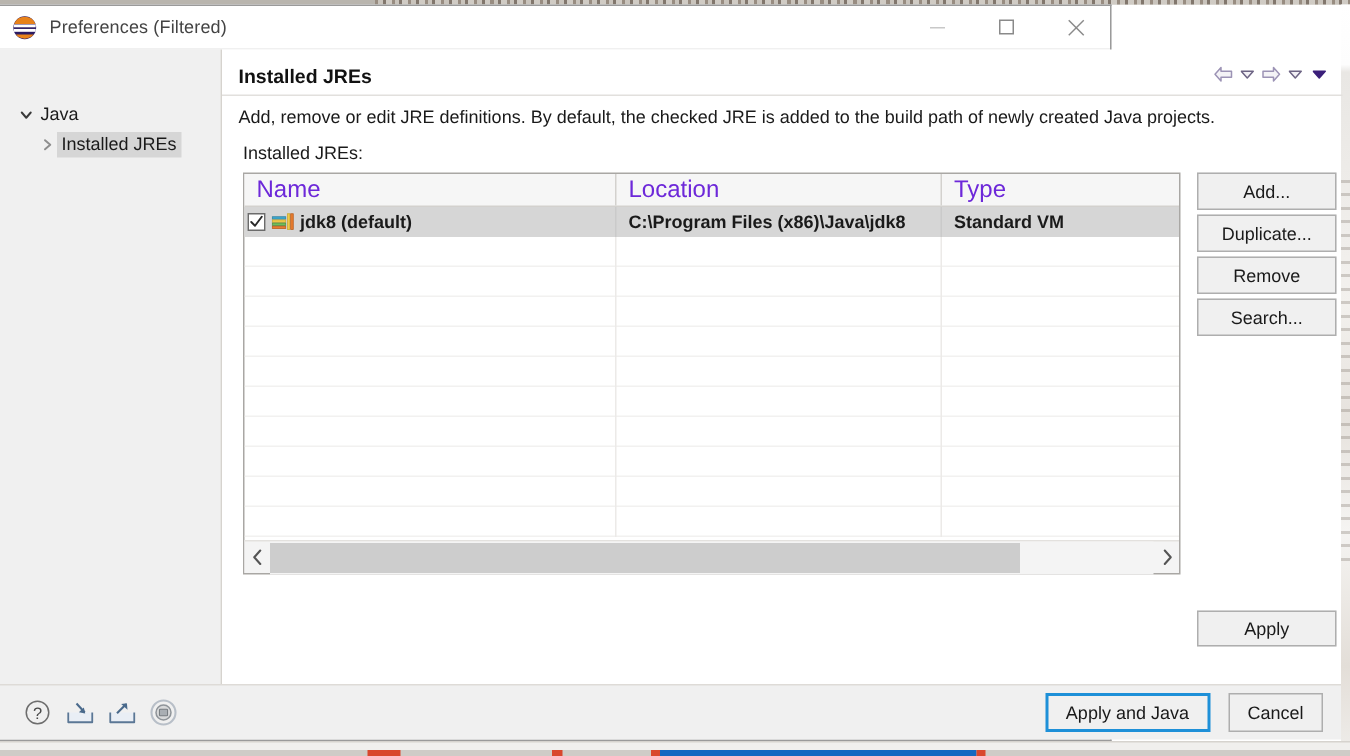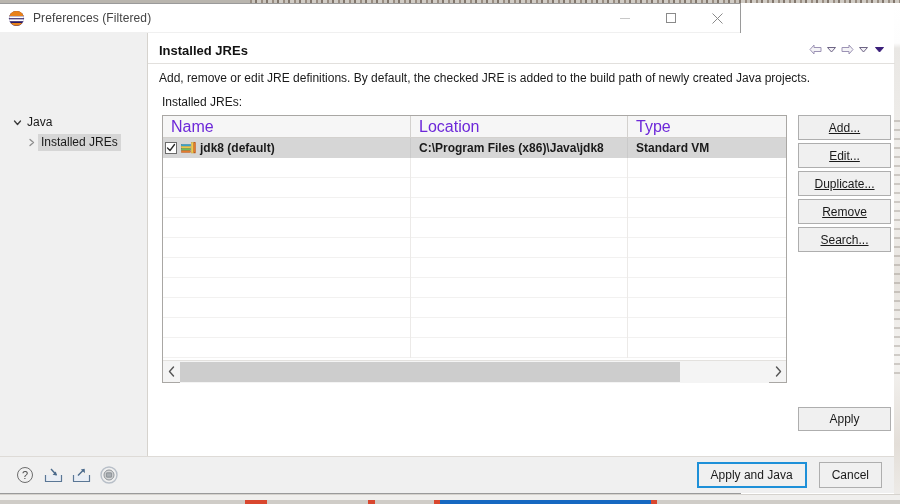--- a/index.html
+++ b/index.html
@@ -157,21 +157,21 @@
     position: absolute; left: 0; top: 1px; width: 500px; height: 20px;
     background: #cdcdcd;
   }
 
   
   #sidebtns { position: absolute; left: 650px; top: 82px; width: 93px; }
   .btn {
     width: 93px; height: 25px; background: #f0f0f0; border: 1px solid #aeaeae;
     font-family: "Liberation Sans", sans-serif; font-size: 12px; color: #1a1a1a;
     display: flex; align-items: center; justify-content: center; margin-bottom: 3px;
-    cursor: default; padding: 0; text-decoration: underline;
+    cursor: default; padding: 0;
   }
   #apply-btn {
     position: absolute; left: 650px; top: 374px;
     width: 93px; height: 24px; background: #f0f0f0; border: 1px solid #aeaeae;
     font-family: "Liberation Sans", sans-serif; font-size: 12px; color: #1a1a1a;
     display: flex; align-items: center; justify-content: center; padding: 0;
   }
 
   
   #footer {
@@ -238,21 +238,21 @@
       </div>
     </div>
   </div>
 
   <div id="dlg-body">
 
     <div id="leftpane">
 
 
       <div id="tree">
-        <div class="tree-row" style="padding-left:10px;margin-top:46px;">
+        <div class="tree-row" style="padding-left:10px;">
           <span class="tw">
             <svg width="9" height="9" viewBox="0 0 9 9">
                 <path d="M1.5 3 L4.5 6.5 L7.5 3" fill="none" stroke="#3a3a3a" stroke-width="1.3" stroke-linecap="round" stroke-linejoin="round"></path>
               </svg>
           </span>
           <span class="tree-lbl">Java</span>
         </div>
         <div class="tree-row" style="padding-left:24px;">
           <span class="tw">
             <svg width="9" height="9" viewBox="0 0 9 9">
@@ -400,21 +400,20 @@
           <span class="sb-arrow">
             <svg width="8" height="11" viewBox="0 0 8 11">
                 <path d="M2.5 1 L6.5 5.5 L2.5 10" fill="none" stroke="#555" stroke-width="1.4" stroke-linecap="round" stroke-linejoin="round"></path>
               </svg>
           </span>
         </div>
       </div>
 
       <div id="sidebtns">
         <button class="btn">Add...</button>
-        <button class="btn">Edit...</button>
         <button class="btn">Duplicate...</button>
         <button class="btn">Remove</button>
         <button class="btn">Search...</button>
       </div>
 
       <button id="apply-btn">Apply</button>
     </div>
   </div>
 
   <div id="footer">

